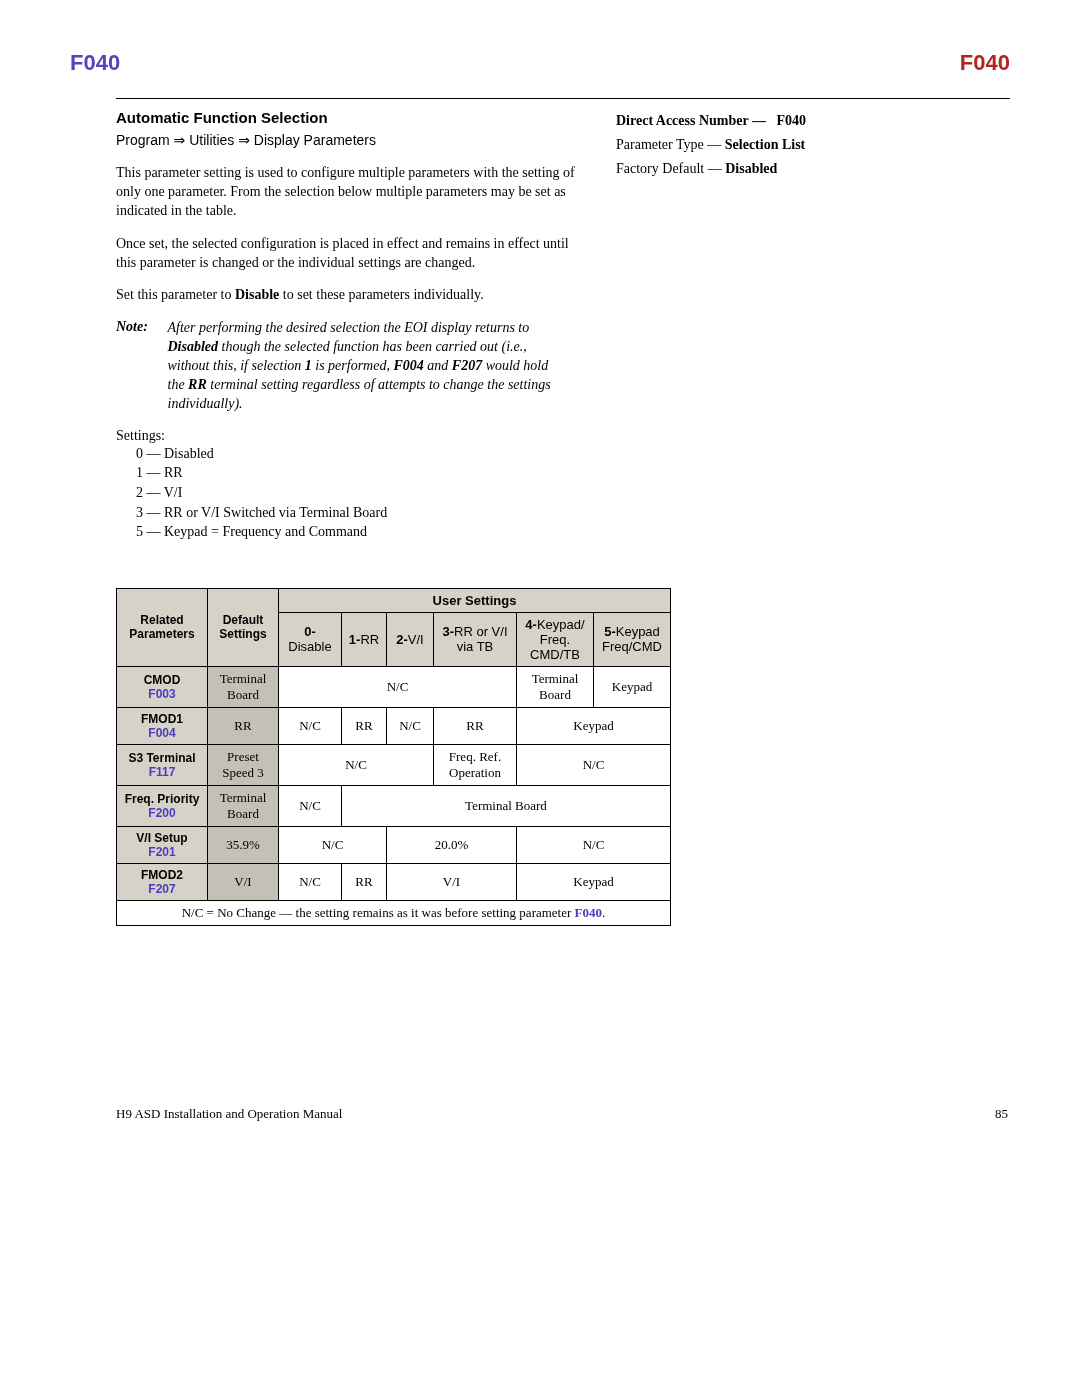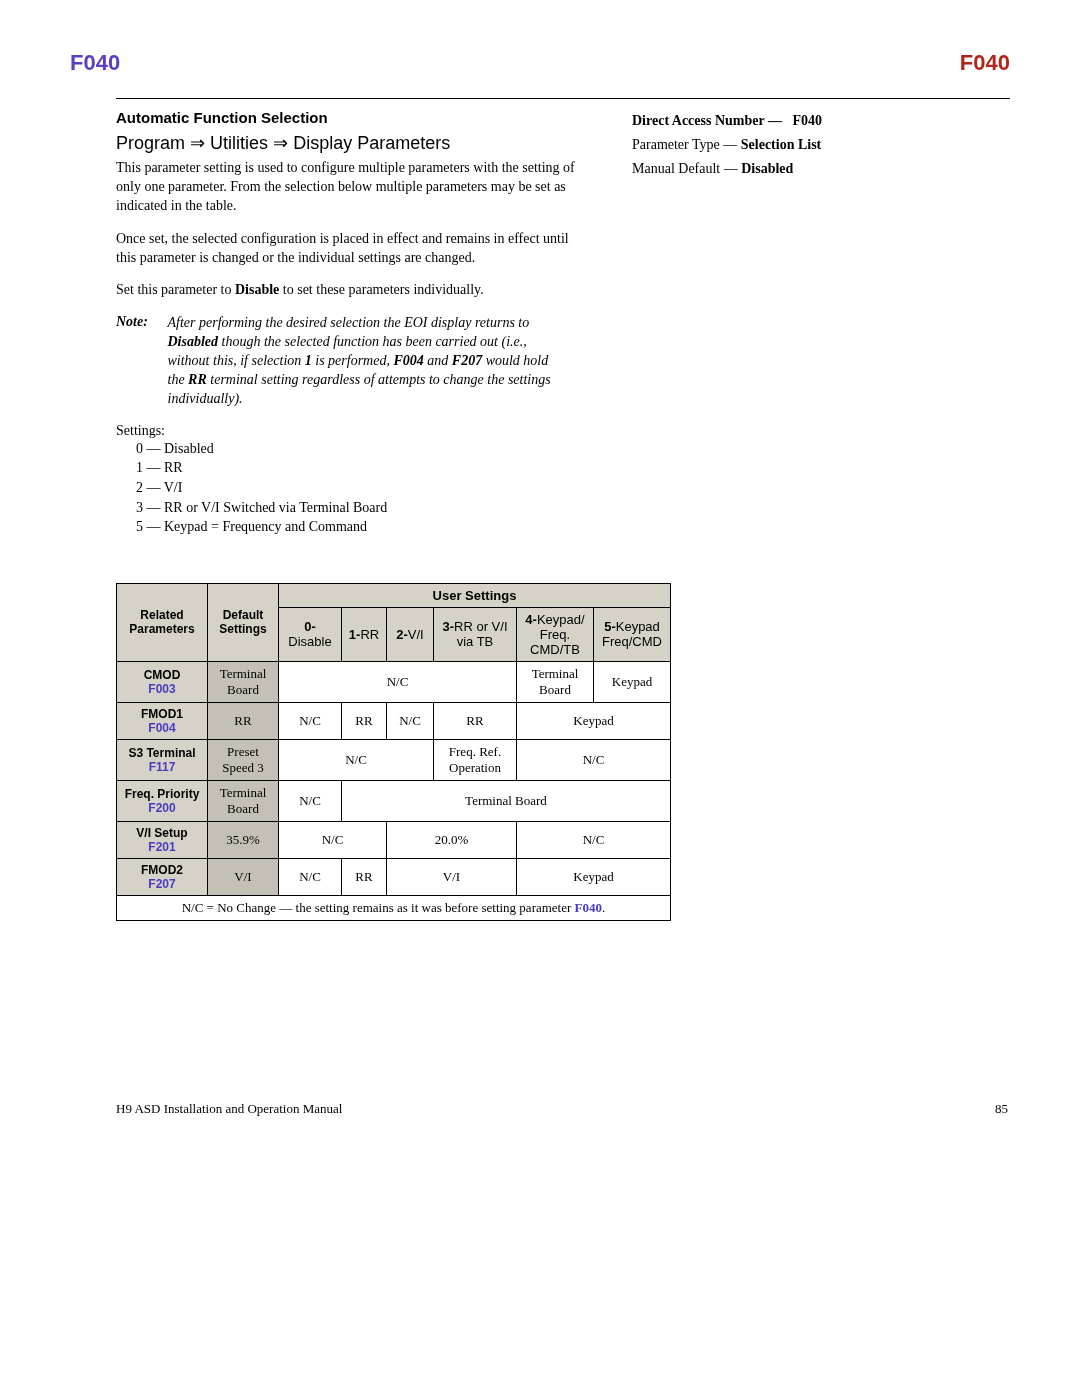--- a/index.html
+++ b/index.html
@@ -24,34 +24,33 @@
   .header-right { color: #b1261b; }
   .rule {
     border: none;
     border-top: 1px solid #000;
     margin: 0 0 10px 46px;
   }
   .content {
     display: flex;
     align-items: flex-start;
     margin-left: 46px;
-    gap: 16px;
   }
   .main-col { width: 470px; }
   .side-col { margin-left: 30px; width: 270px; line-height: 1.7; }
   .section-title {
     font-family: Arial, Helvetica, sans-serif;
     font-weight: bold;
     font-size: 15px;
     margin-bottom: 6px;
   }
   .breadcrumb {
     font-family: Arial, Helvetica, sans-serif;
-    font-size: 18px;
-    margin-bottom: 5px;
+    font-size: 14px;
+    margin-bottom: 16px;
   }
   .para { margin-bottom: 14px; line-height: 1.35; }
   .note-block { margin-bottom: 14px; }
   .note-label { font-style: italic; font-weight: bold; display: inline-block; width: 48px; vertical-align: top; }
   .note-text { font-style: italic; display: inline-block; width: 400px; line-height: 1.35; }
   .settings-list { margin-left: 20px; line-height: 1.4; }
   .bold { font-weight: bold; }
   .link { color: #4a3cc0; }
   table.param-table {
     border-collapse: collapse;
@@ -130,21 +129,21 @@
 
   <div class="side-col">
     <div>
       <span class="bold">Direct Access Number —</span>
       &nbsp;&nbsp;<span class="bold">F040</span>
     </div>
     <div>
       <span>Parameter Type — </span><span class="bold">Selection List</span>
     </div>
     <div>
-      <span>Manual Default — </span><span class="bold">Disabled</span>
+      <span>Factory Default — </span><span class="bold">Disabled</span>
     </div>
   </div>
 </div>
 
 <table class="param-table">
   <tbody>
       <tr>
     <th rowspan="2" style="width:78px;font-size:12px;">Related Parameters</th>
     <th rowspan="2" class="default-cell" style="width:58px;font-size:12px;">Default Settings</th>
     <th colspan="6">User Settings</th>

